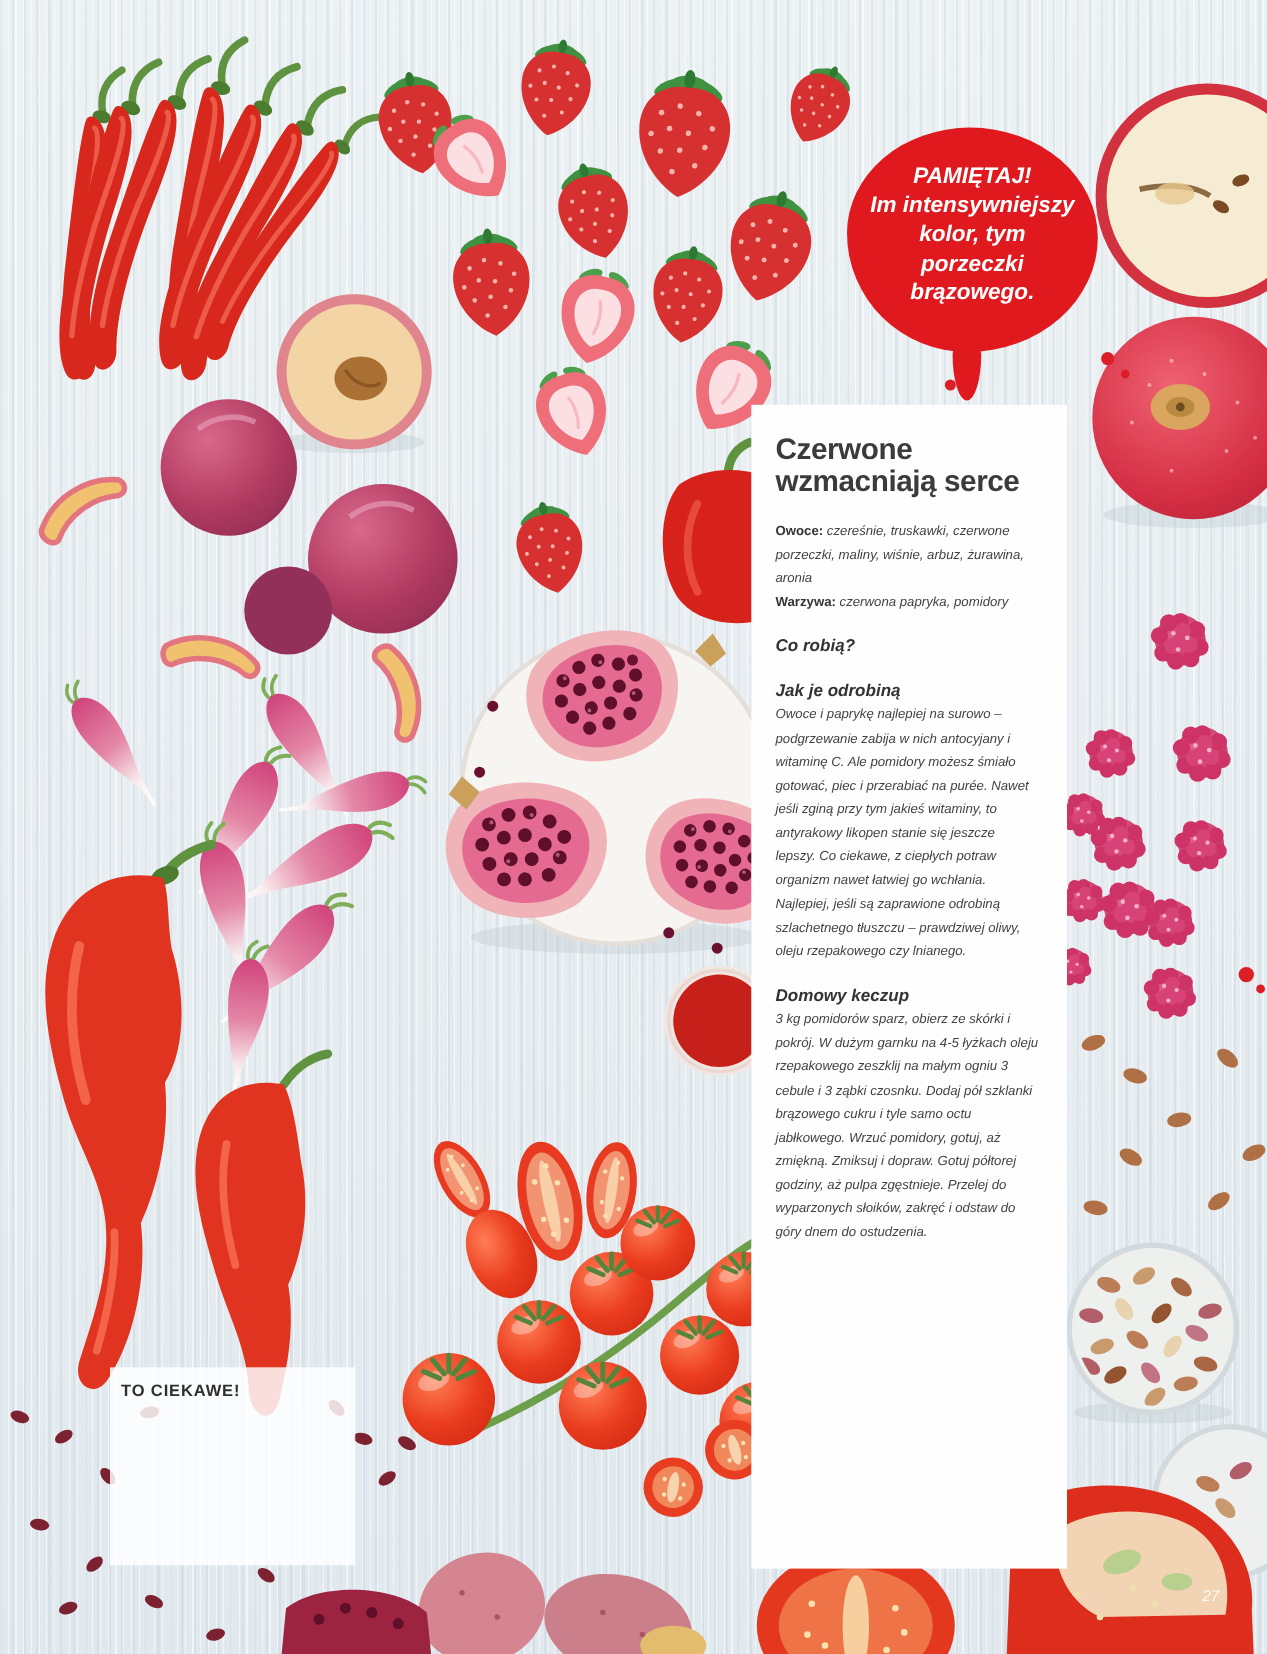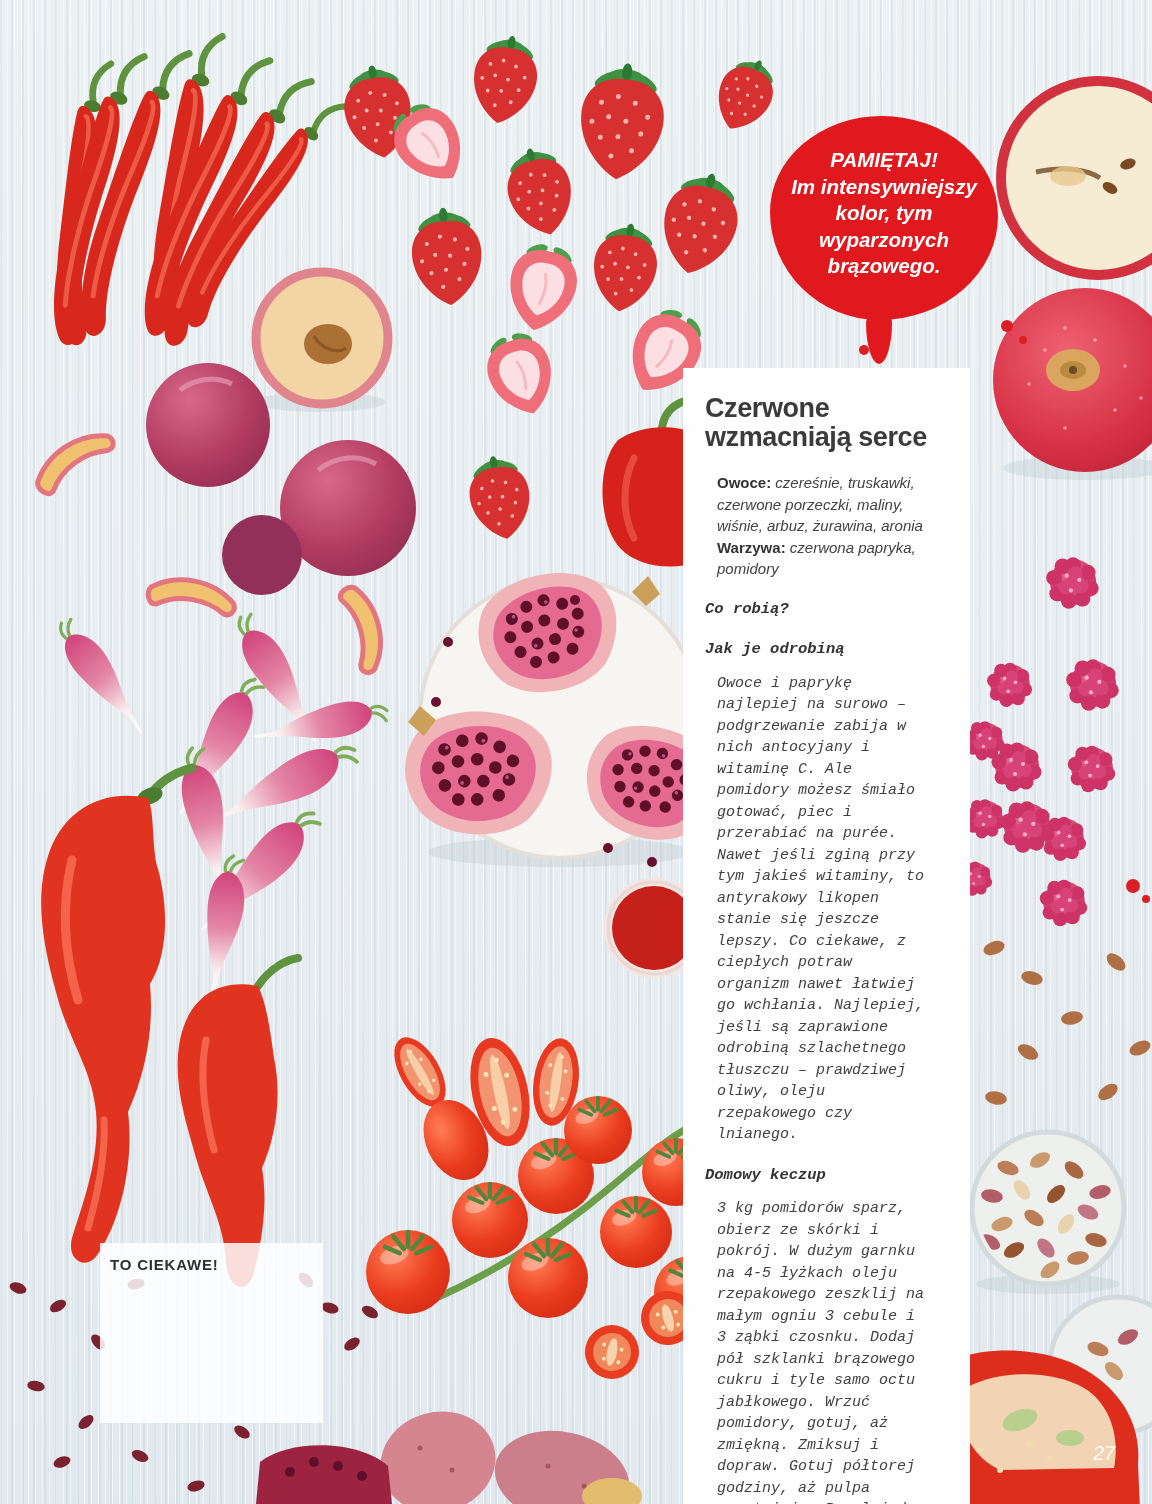--- a/index.html
+++ b/index.html
@@ -20,34 +20,34 @@
     font-size:20.5px;line-height:26.5px;}
   .badge-inner{padding-top:31px;}
   .badge:after{content:"";position:absolute;left:96px;top:196px;width:26px;height:52px;
     background:var(--accent,#e0191f);border-radius:40% 60% 50% 50%/20% 20% 80% 80%;}
 
   
   .article{position:absolute;left:683px;top:368px;width:287px;min-height:1058px;
     background:#fefefe;box-sizing:border-box;padding:26px 26px 26px 22px;color:#3e3e3e;}
   .article h1{margin:0 0 20px 0;font-size:27px;line-height:29px;font-weight:bold;
     color:#3c3b3b;letter-spacing:-0.4px;}
-  .article p{margin:12px;font-size:15px;line-height:21.5px;font-style:italic;color:#424242;}
-  .article .sec{margin-top:19px;font-family:Liberation Mono, monospace;}
+  .article p{margin:0;font-size:12px;line-height:21.5px;font-style:italic;color:#424242;}
+  .article .sec{margin-top:19px;}
   .article .sec-h{font-weight:bold;font-style:italic;font-size:15.5px;line-height:21.5px;color:#333;}
   .article b.lbl{font-style:normal;font-weight:bold;color:#333;}
 
   
   .note{position:absolute;left:100px;top:1243px;width:223px;height:180px;
     background:var(--note-bg,rgba(255,255,255,0.84));box-sizing:border-box;
     padding:13px 10px;color:#2f2f2f;}
   .note-title{font-weight:bold;font-size:15px;letter-spacing:0.8px;margin-bottom:6px;}
   .note-body{font-style:italic;font-weight:bold;font-size:13px;line-height:20px;}
 
   .pageno{position:absolute;left:1093px;top:1442px;color:#ffffff;opacity:0.9;
-    font-size:20px;font-style:italic;}
+    font-size:14px;font-style:italic;}
 </style>
 </head>
 <body>
 
 <div class="page">
 
   <svg class="photo" viewBox="0 0 1152 1504" xmlns="http://www.w3.org/2000/svg">
     <defs>
       <linearGradient id="gRad" x1="0" y1="0" x2="0" y2="1">
         <stop offset="0" stop-color="#d0437a"></stop>
@@ -495,21 +495,21 @@
           <circle cx="-10" cy="-36" r="3"></circle>
         </g>
     </g>
   </svg>
 
   <div class="badge">
     <div class="badge-inner">
       <div>PAMIĘTAJ!</div>
       <div>Im intensywniejszy</div>
       <div>kolor, tym</div>
-      <div>wyparzonych</div>
+      <div>porzeczki</div>
       <div>brązowego.</div>
     </div>
   </div>
 
   <div class="article">
     <h1>
       <span>Czerwone</span><br>
       <span>wzmacniają serce</span>
     </h1>
     <p>

